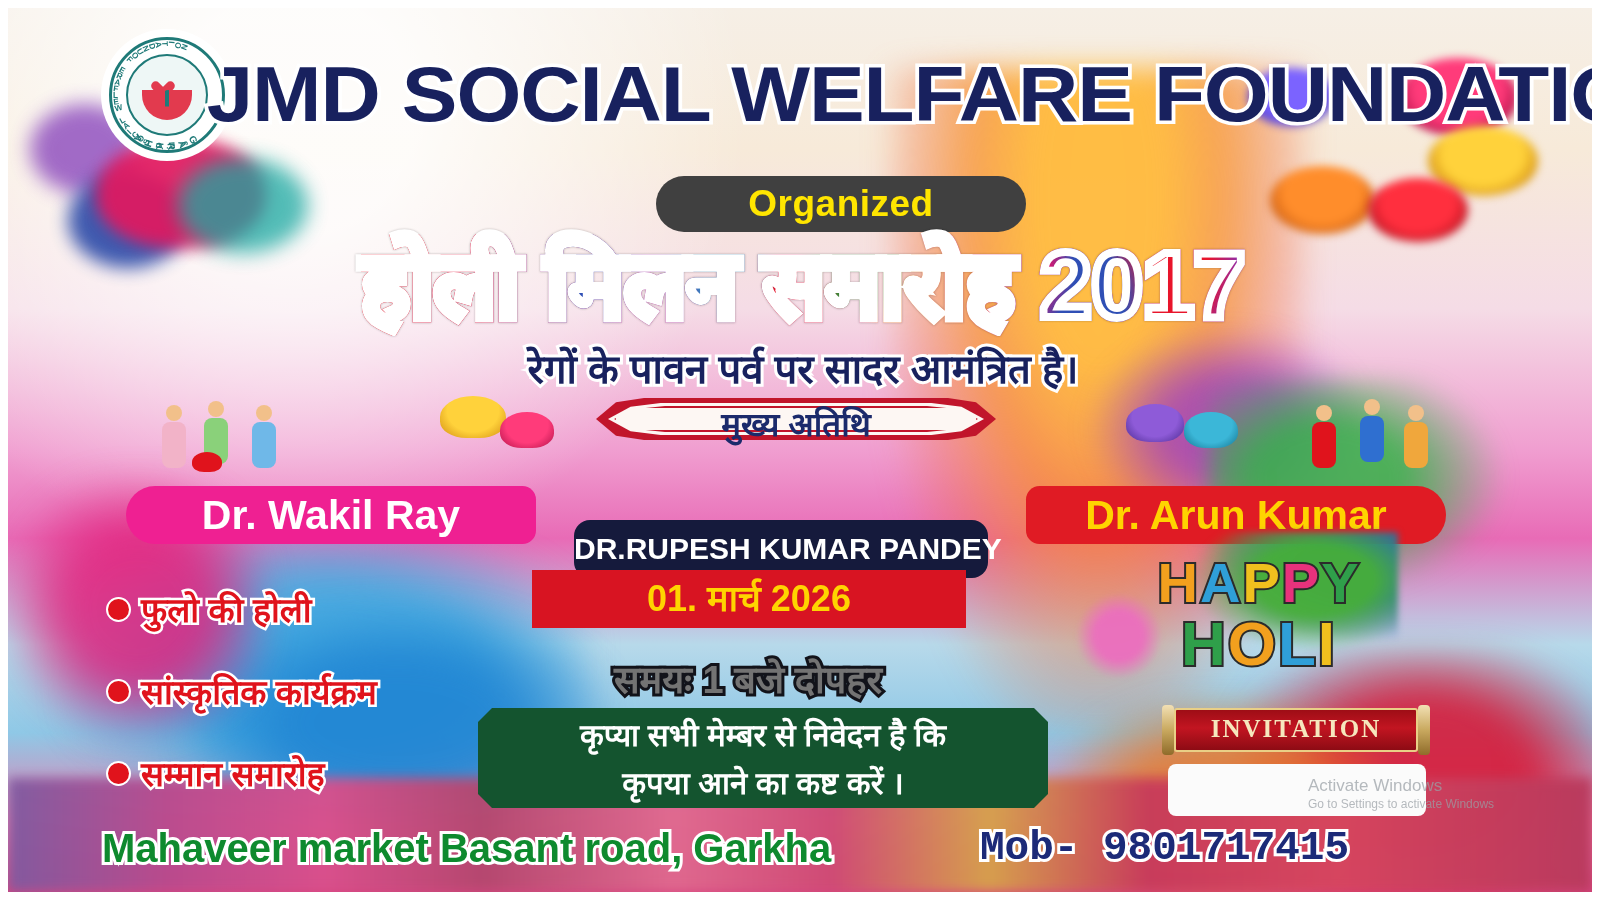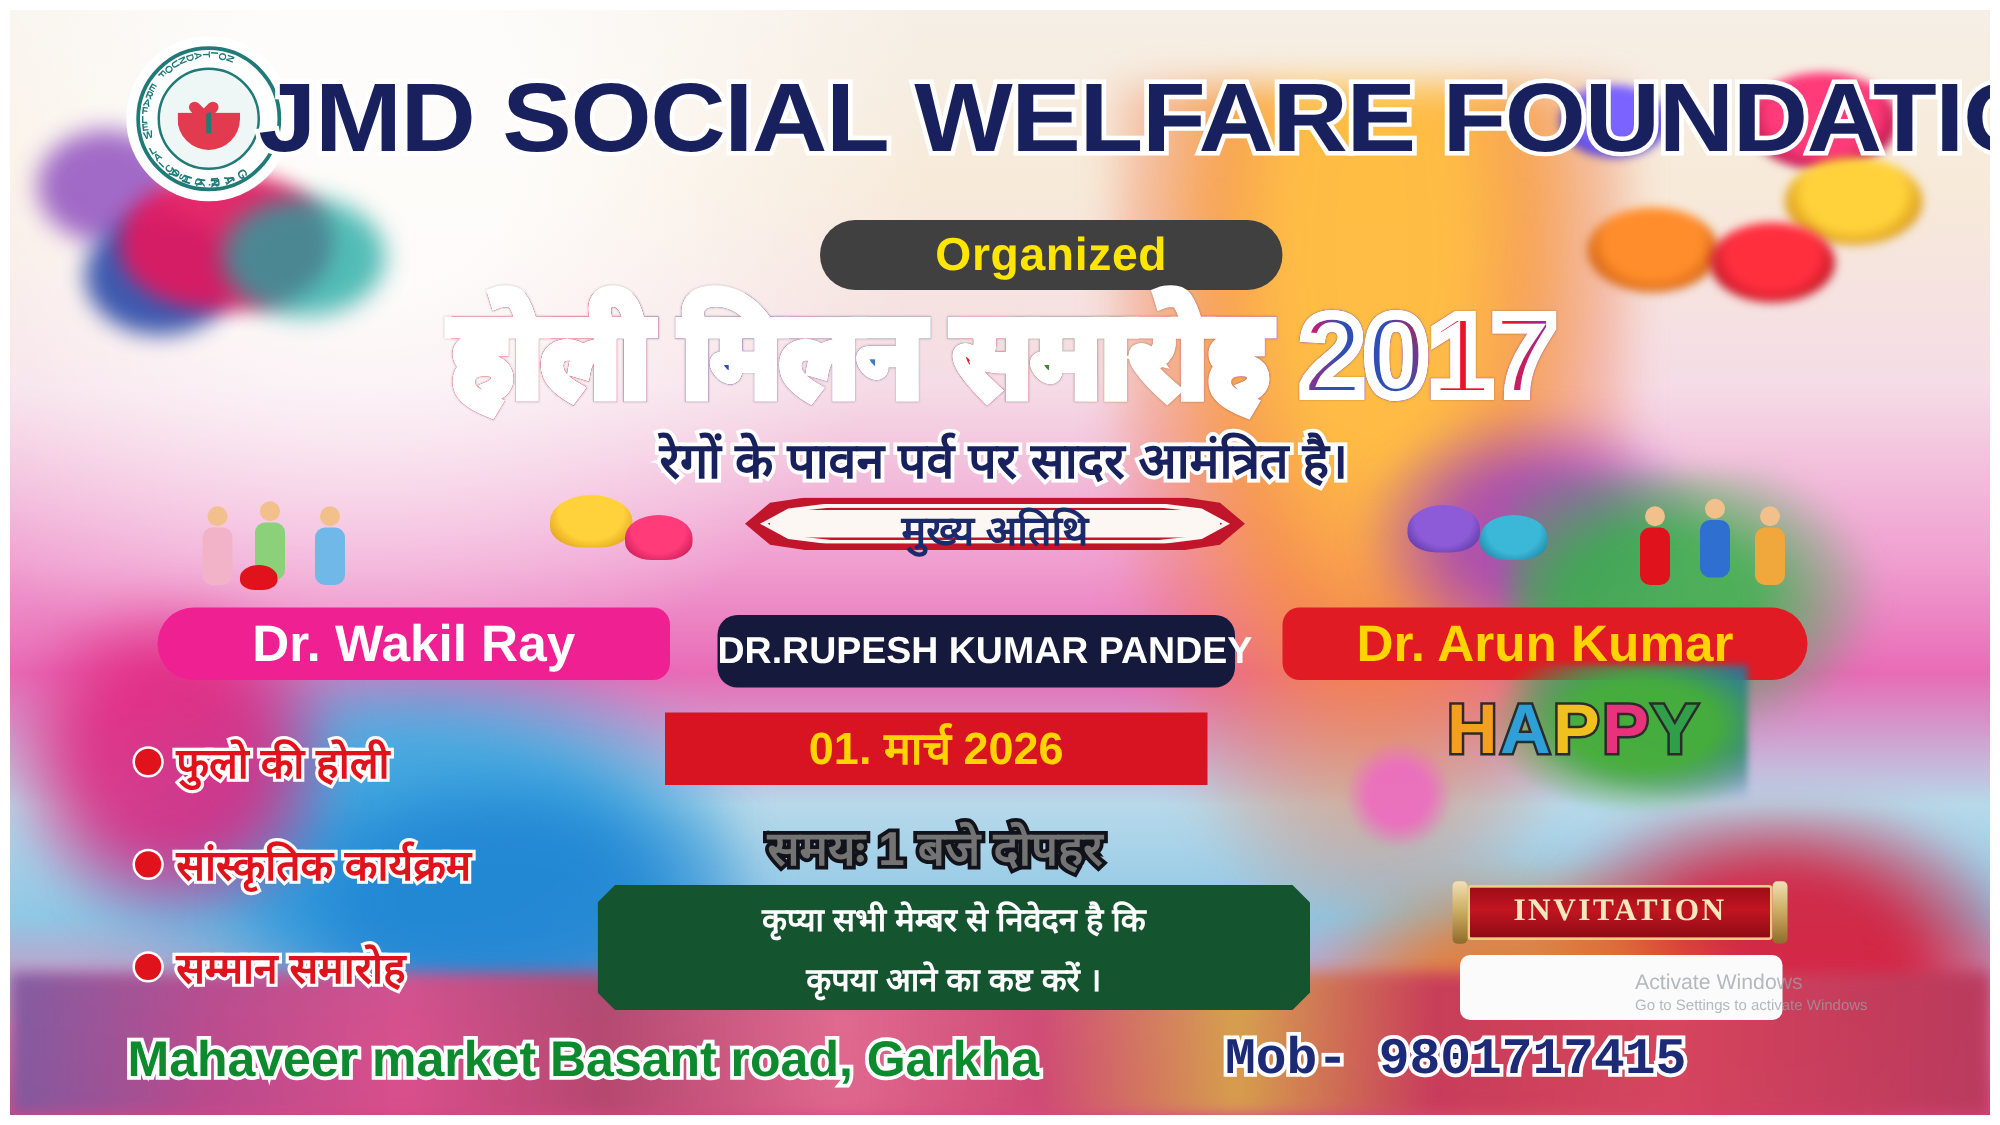--- a/index.html
+++ b/index.html
@@ -132,42 +132,42 @@
   .guest-banner .ornC{position:absolute;left:18px;right:18px;top:8px;bottom:8px;border:2px solid #c1152b;
     clip-path:polygon(0 50%,6% 12%,14% 0,86% 0,94% 12%,100% 50%,94% 88%,86% 100%,14% 100%,6% 88%);}
   .guest-banner .gtxt{position:absolute;inset:0;line-height:54px;text-align:center;
     font-weight:bold;font-size:33px;color:#1b2a6b;}
 
   
   .chip{position:absolute;height:58px;border-radius:14px;line-height:58px;text-align:center;
     font-weight:bold;white-space:nowrap;}
   .chip-1{left:118px;top:478px;width:410px;background:#ef2092;color:#ffffff;font-size:41px;
     border-radius:30px 14px 14px 30px;}
-  .chip-2{left:566px;top:484px;width:414px;background:#151a3c;color:#ffffff;font-size:30px;border-radius:16px;}
+  .chip-2{left:566px;top:512px;width:414px;background:#151a3c;color:#ffffff;font-size:30px;border-radius:16px;}
   .chip-3{left:1018px;top:478px;width:420px;background:#e01b24;color:#ffd400;font-size:41px;
     border-radius:14px 30px 30px 14px;}
 
   
   .bullets{position:absolute;left:100px;top:578px;width:420px;}
   .b-item{display:flex;align-items:center;margin-bottom:36px;}
   .b-dot{width:21px;height:21px;border-radius:50%;background:#e0131c;
     box-shadow:0 0 0 2px #ffffff;flex:0 0 auto;margin-right:12px;}
   .b-txt{font-weight:bold;font-size:34px;color:#e0131c;-webkit-text-stroke:5px #ffffff;paint-order:stroke fill;white-space:nowrap;}
 
   
   .dateband{position:absolute;left:524px;top:562px;width:434px;height:58px;background:#d81422;}
   .dateband .dtxt{position:absolute;inset:0;line-height:58px;text-align:center;font-weight:bold;font-size:36px;color:#ffd400;}
 
   .timetxt{position:absolute;left:500px;top:645px;width:480px;height:54px;line-height:54px;text-align:center;
     font-weight:bold;font-size:38px;color:#737373;-webkit-text-stroke:6px #12131a;paint-order:stroke fill;white-space:nowrap;}
 
   
   .note{position:absolute;left:470px;top:700px;width:570px;height:100px;background:#14542f;
     clip-path:polygon(14px 0,calc(100% - 14px) 0,100% 14px,100% calc(100% - 14px),calc(100% - 14px) 100%,14px 100%,0 calc(100% - 14px),0 14px);}
-  .note .nline{text-align:center;color:#ffffff;font-weight:bold;font-size:26px;line-height:48px;}
+  .note .nline{text-align:center;color:#ffffff;font-weight:bold;font-size:31px;line-height:48px;}
   .note .nl1{margin-top:4px;}
 
   
   .hh{position:absolute;left:1075px;top:540px;width:350px;height:145px;}
   .hh .hrow{position:absolute;left:0;width:100%;text-align:center;font-weight:bold;
     font-family:"Liberation Sans",sans-serif;}
   .hh .hr1{top:2px;font-size:56px;}
   .hh .hr2{top:60px;font-size:62px;}
   .hh .L{display:inline-block;-webkit-text-stroke:4px #2b2b2b;paint-order:stroke fill;margin:0 1px;}
   .hh-splash{position:absolute;left:1180px;top:524px;width:210px;height:120px;
@@ -361,20 +361,21 @@
 
   <div class="note">
     <div class="nline nl1">कृप्या सभी मेम्बर से निवेदन है कि</div>
     <div class="nline">कृपया आने का कष्ट करें ।</div>
   </div>
 
   <div class="hh-splash"></div>
   <div class="hh-lotus"></div>
   <div class="hh">
     <div class="hrow hr1" id="hh-line1"><span class="L" style="color: rgb(242, 160, 30);">H</span><span class="L" style="color: rgb(47, 159, 216);">A</span><span class="L" style="color: rgb(240, 192, 30);">P</span><span class="L" style="color: rgb(232, 50, 124);">P</span><span class="L" style="color: rgb(47, 159, 74);">Y</span></div>
+    <div class="hrow hr2" id="hh-line2"><span class="L" style="color: rgb(47, 159, 74);">H</span><span class="L" style="color: rgb(242, 160, 30);">O</span><span class="L" style="color: rgb(47, 159, 216);">L</span><span class="L" style="color: rgb(240, 192, 30);">I</span></div>
   </div>
 
   <div class="invite">
     <div class="body"></div>
     <div class="roll rollL"></div>
     <div class="roll rollR"></div>
     <div class="itxt">INVITATION</div>
   </div>
   <div class="whitecard"></div>
 

